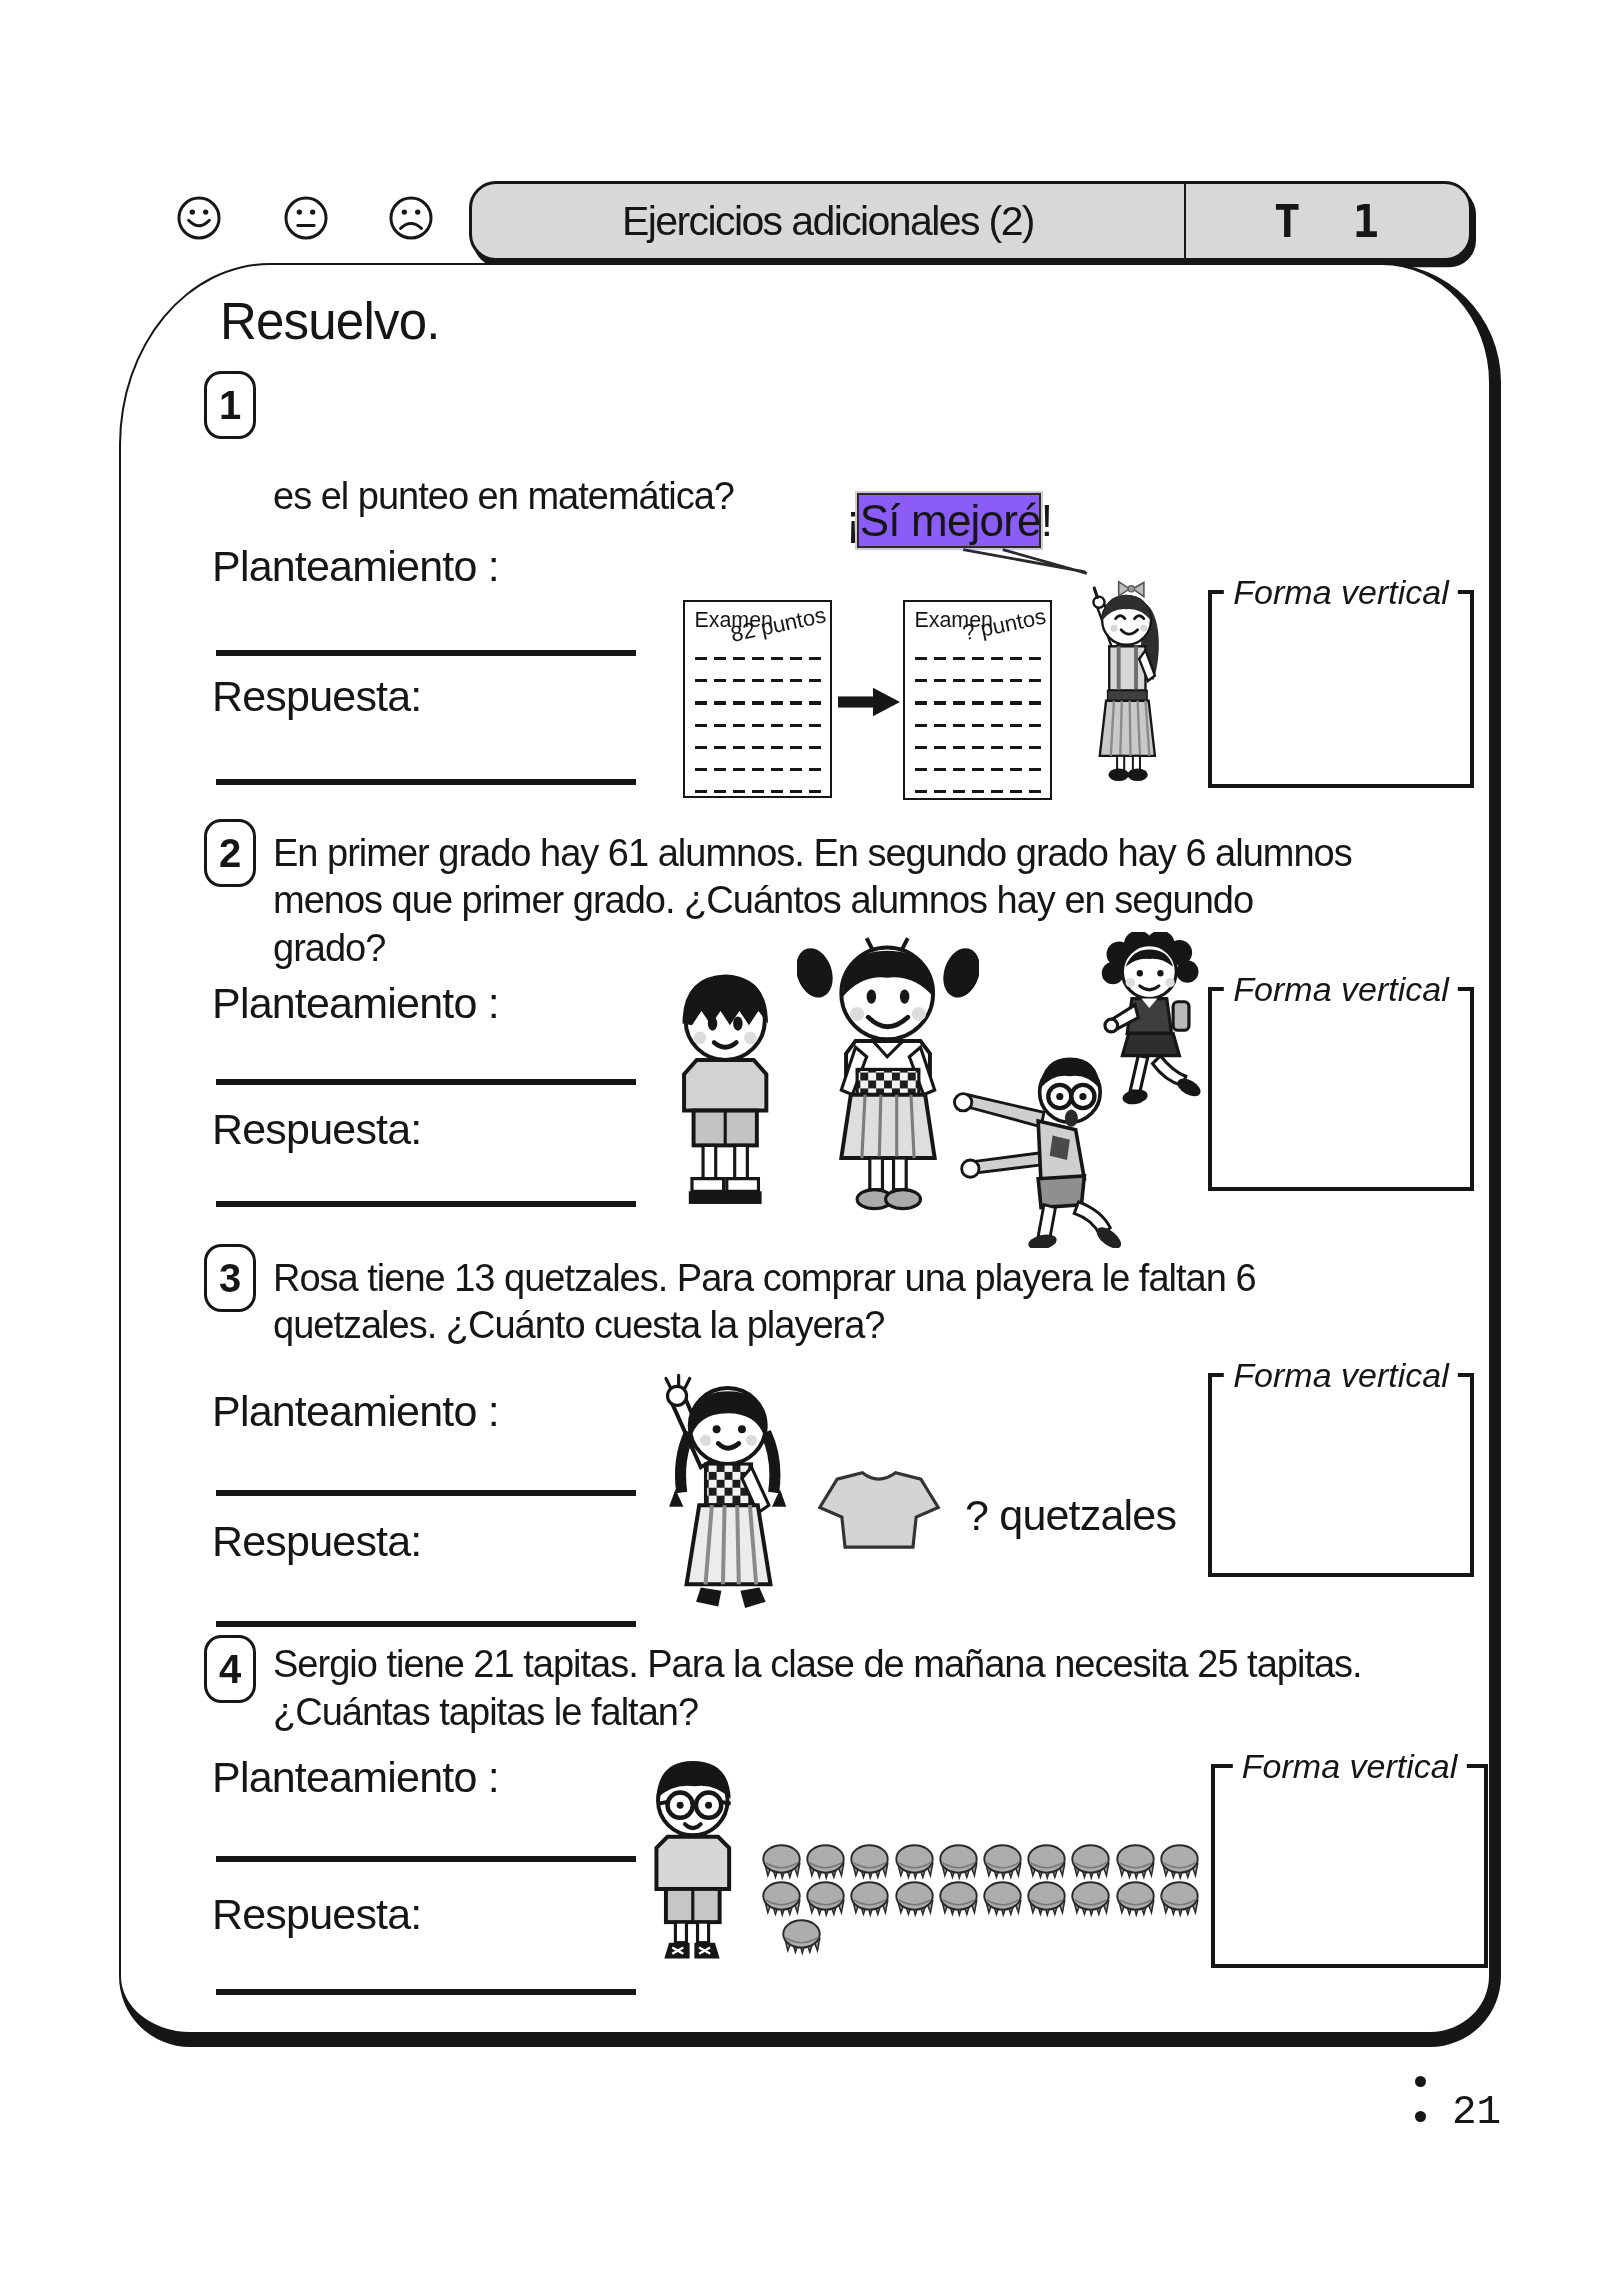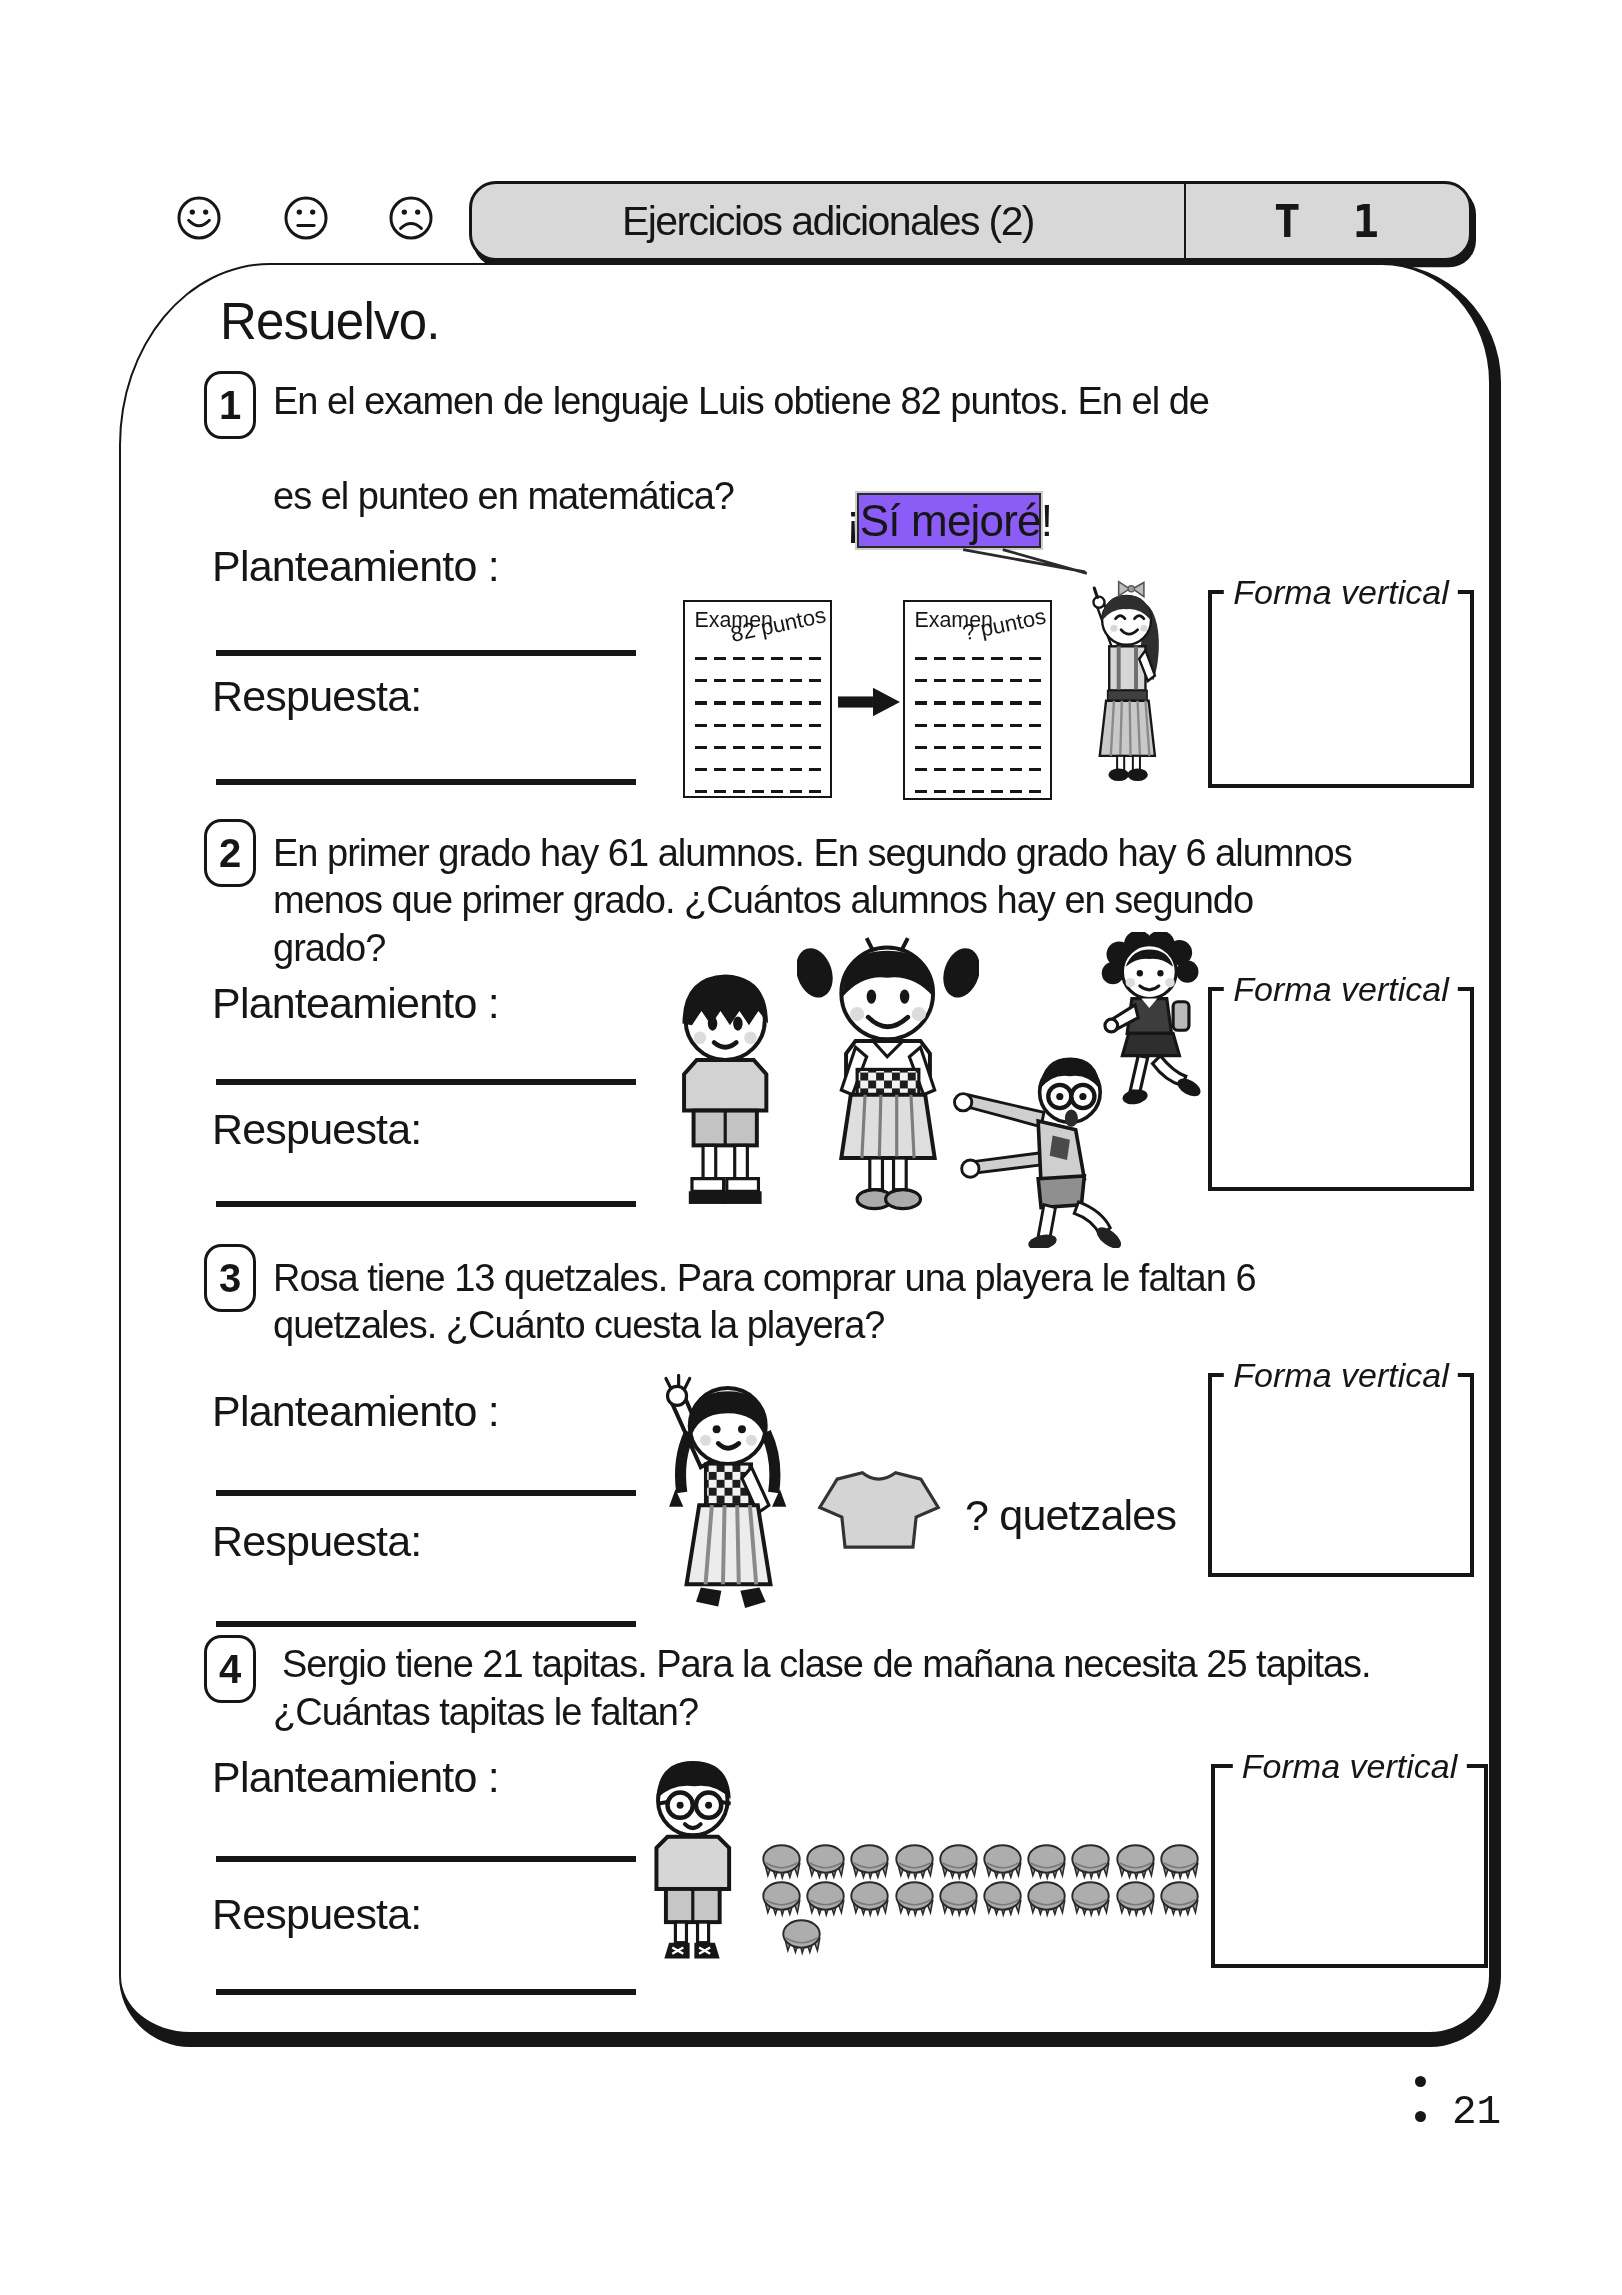--- a/index.html
+++ b/index.html
@@ -91,21 +91,20 @@
     <div class="tbar-title">Ejercicios adicionales (2)</div>
     <div class="tbar-divider" style="left:712px"></div>
     <div class="tbar-unit">T 1</div>
   </div>
 
   <div class="abs card" style="left:119px;top:263px;width:1382px;height:1784px"></div>
 
   <div class="abs heading" style="left:220px;top:292px">Resuelvo.</div>
 
   <div class="abs badge" style="left:204px;top:371px">1</div>
-  <div class="abs ptext" style="left:273px;top:377px">En el examen de lenguaje Luis obtiene 82 puntos. En el de</div>
   <div class="abs ptext" style="left:273px;top:472px">es el punteo en matemática?</div>
 
   <div class="abs bubble" style="left:857px;top:493px;width:184px;height:55px">¡Sí mejoré!</div>
   <svg class="abs" style="left:960px;top:548px" width="130" height="27" viewBox="0 0 164 34">
     <path d="M4,2 L158,30 M54,2 L160,32" fill="none" stroke="#2a2a2a" stroke-width="3.5"></path>
   </svg>
 
   <div class="abs label" style="left:212px;top:542px">Planteamiento :</div>
   <div class="abs uline" style="left:216px;top:650px"></div>
   <div class="abs label" style="left:212px;top:672px">Respuesta:</div>
@@ -314,21 +313,21 @@
     <path d="M14,5 L30,1 Q40,9 51,1 L67,5 L78,23 L64,29 L62,48 L19,48 L17,29 L3,23 Z" fill="#d4d4d4" stroke="#333" stroke-width="2"></path>
   </svg>
 
   <div class="abs label" style="left:965px;top:1491px">? quetzales</div>
 
   <div class="abs fv" style="left:1208px;top:1373px;width:266px;height:204px">
     <span class="fv-label">Forma vertical</span>
   </div>
 
   <div class="abs badge" style="left:204px;top:1635px">4</div>
-  <div class="abs ptext" style="left:282px;top:1640px">Sergio tiene 21 tapitas. Para la clase de mañana necesita 25 tapitas.</div>
+  <div class="abs ptext" style="left:273px;top:1640px">Sergio tiene 21 tapitas. Para la clase de mañana necesita 25 tapitas.</div>
   <div class="abs ptext" style="left:273px;top:1688px">¿Cuántas tapitas le faltan?</div>
 
   <div class="abs label" style="left:212px;top:1753px">Planteamiento :</div>
   <div class="abs uline" style="left:216px;top:1856px"></div>
   <div class="abs label" style="left:212px;top:1890px">Respuesta:</div>
   <div class="abs uline" style="left:216px;top:1989px"></div>
 
   <svg class="abs" style="left:628px;top:1748px" width="128" height="225" viewBox="0 0 81 142">
     <circle cx="41" cy="33" r="22" fill="#fff" stroke="#161616" stroke-width="2.5"></circle>
     <path d="M18,32 q1,-24 23,-24 q23,0 24,24 q-10,-10 -23,-8 q-14,-2 -24,8 z" fill="#161616"></path>

